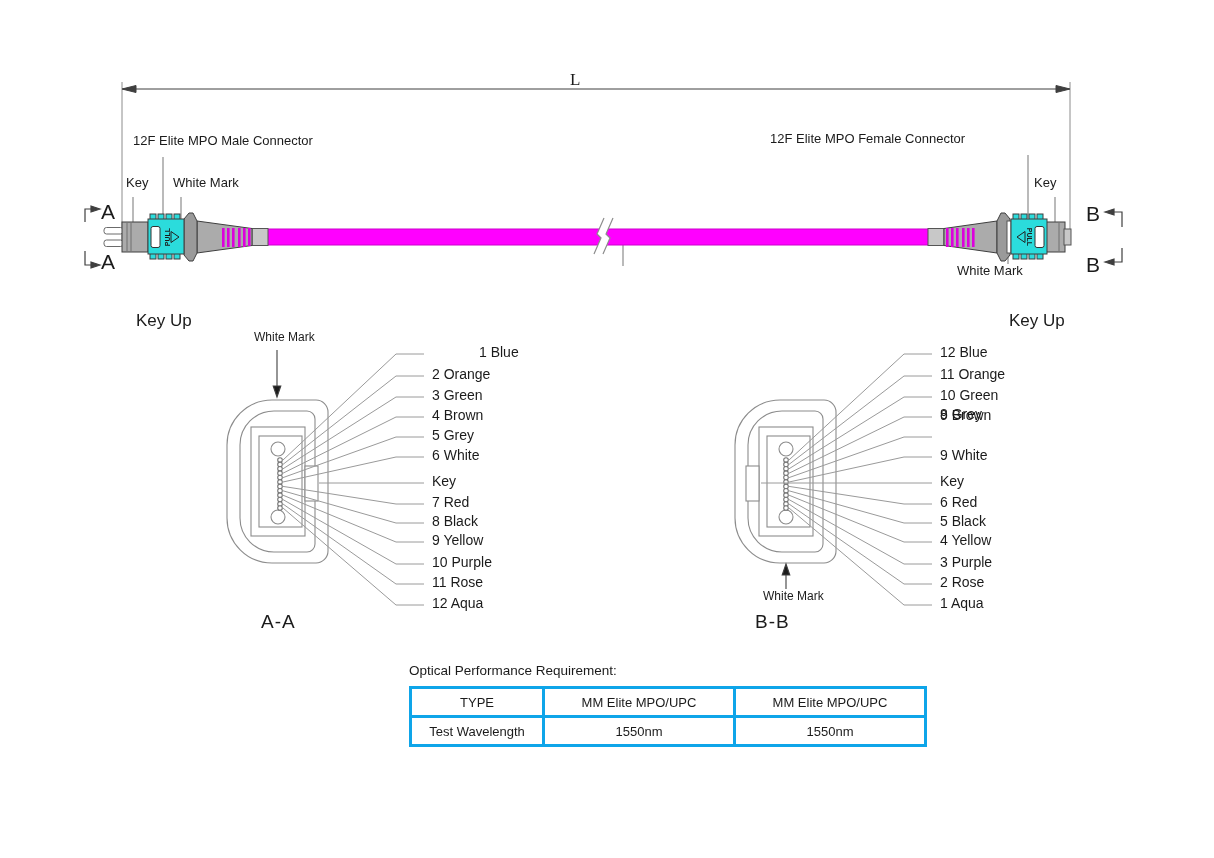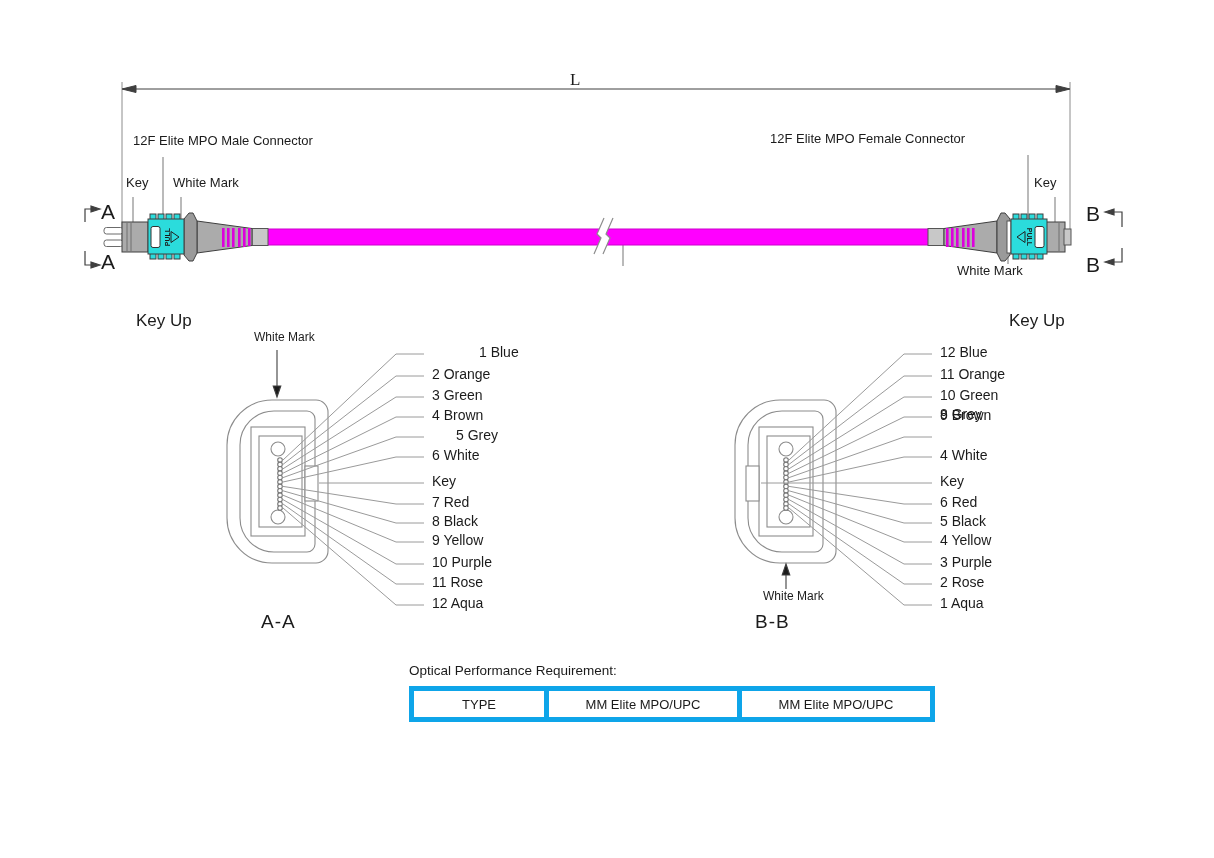--- a/index.html
+++ b/index.html
@@ -9,21 +9,21 @@
   .lbl{position:absolute;white-space:nowrap;line-height:1.15;color:#1b1b1b;}
   .f19{font-size:13px;}
   .f17{font-size:17px;}
   .f14{font-size:14px;}
   .f12{font-size:12px;}
   .f21{font-size:21px;}
   .title-big{font-size:19px;letter-spacing:1px;}
   .serif{font-family:"Liberation Serif",serif;}
   .perf-title{position:absolute;left:409px;top:663px;font-size:13.5px;}
   table.perf{position:absolute;left:409px;top:686px;border-collapse:collapse;}
-  table.perf td{border:5px solid #0ea5e9;font-size:13px;text-align:center;
+  table.perf td{border:3px solid #0ea5e9;font-size:13px;text-align:center;
                 height:26px;padding:0 6px;color:#1b1b1b;}
   td.c1{width:118px;} td.c2{width:176px;} td.c3{width:176px;}
 </style>
 </head>
 <body>
 
 <div class="canvas">
 
   <svg class="layer" width="1214" height="858" viewBox="0 0 1214 858">
 
@@ -240,51 +240,56 @@
   <div class="lbl f17" style="left:136px;top:311px;">Key Up</div>
   <div class="lbl f17" style="left:1009px;top:311px;">Key Up</div>
 
   <div class="lbl f12" style="left:254px;top:331px;">White Mark</div>
   <div class="lbl f12" style="left:763px;top:590px;">White Mark</div>
 
   <div class="lbl f14" style="left:432px;top:344px;margin-left:47px;">1 Blue</div>
   <div class="lbl f14" style="left:432px;top:366px;">2 Orange</div>
   <div class="lbl f14" style="left:432px;top:387px;">3 Green</div>
   <div class="lbl f14" style="left:432px;top:407px;">4 Brown</div>
-  <div class="lbl f14" style="left:456px;top:427px;">5 Grey</div>
+  <div class="lbl f14" style="left:432px;top:427px;">5 Grey</div>
   <div class="lbl f14" style="left:432px;top:447px;">6 White</div>
   <div class="lbl f14" style="left:432px;top:473px;">Key</div>
   <div class="lbl f14" style="left:432px;top:494px;">7 Red</div>
   <div class="lbl f14" style="left:432px;top:513px;text-align:right;">8 Black</div>
   <div class="lbl f14" style="left:432px;top:532px;">9 Yellow</div>
   <div class="lbl f14" style="left:432px;top:554px;">10 Purple</div>
   <div class="lbl f14" style="left:432px;top:574px;">11 Rose</div>
   <div class="lbl f14" style="left:432px;top:595px;">12 Aqua</div>
 
   <div class="lbl f14" style="left:940px;top:344px;">12 Blue</div>
   <div class="lbl f14" style="left:940px;top:366px;">11 Orange</div>
   <div class="lbl f14" style="left:940px;top:387px;">10 Green</div>
   <div class="lbl f14" style="left:940px;top:407px;">9 Brown</div>
   <div class="lbl f14" style="left:940px;top:406px;">8 Grey</div>
-  <div class="lbl f14" style="left:940px;top:447px;">4 White</div>
+  <div class="lbl f14" style="left:940px;top:447px;">9 White</div>
   <div class="lbl f14" style="left:940px;top:473px;">Key</div>
   <div class="lbl f14" style="left:940px;top:494px;">6 Red</div>
   <div class="lbl f14" style="left:940px;top:513px;">5 Black</div>
   <div class="lbl f14" style="left:940px;top:532px;">4 Yellow</div>
   <div class="lbl f14" style="left:940px;top:554px;">3 Purple</div>
   <div class="lbl f14" style="left:940px;top:574px;">2 Rose</div>
   <div class="lbl f14" style="left:940px;top:595px;">1 Aqua</div>
 
   <div class="lbl title-big" style="left:261px;top:611px;">A-A</div>
   <div class="lbl title-big" style="left:755px;top:611px;">B-B</div>
 
   <div class="perf-title">Optical Performance Requirement:</div>
   <table class="perf">
     <tbody>
       <tr>
         <td class="c1">TYPE</td>
         <td class="c2">MM Elite MPO/UPC</td>
         <td class="c3">MM Elite MPO/UPC</td>
       </tr>
+      <tr>
+        <td class="c1">Test Wavelength</td>
+        <td class="c2">1550nm</td>
+        <td class="c3">1550nm</td>
+      </tr>
     </tbody>
   </table>
 
 </div>
 
 </body></html>

